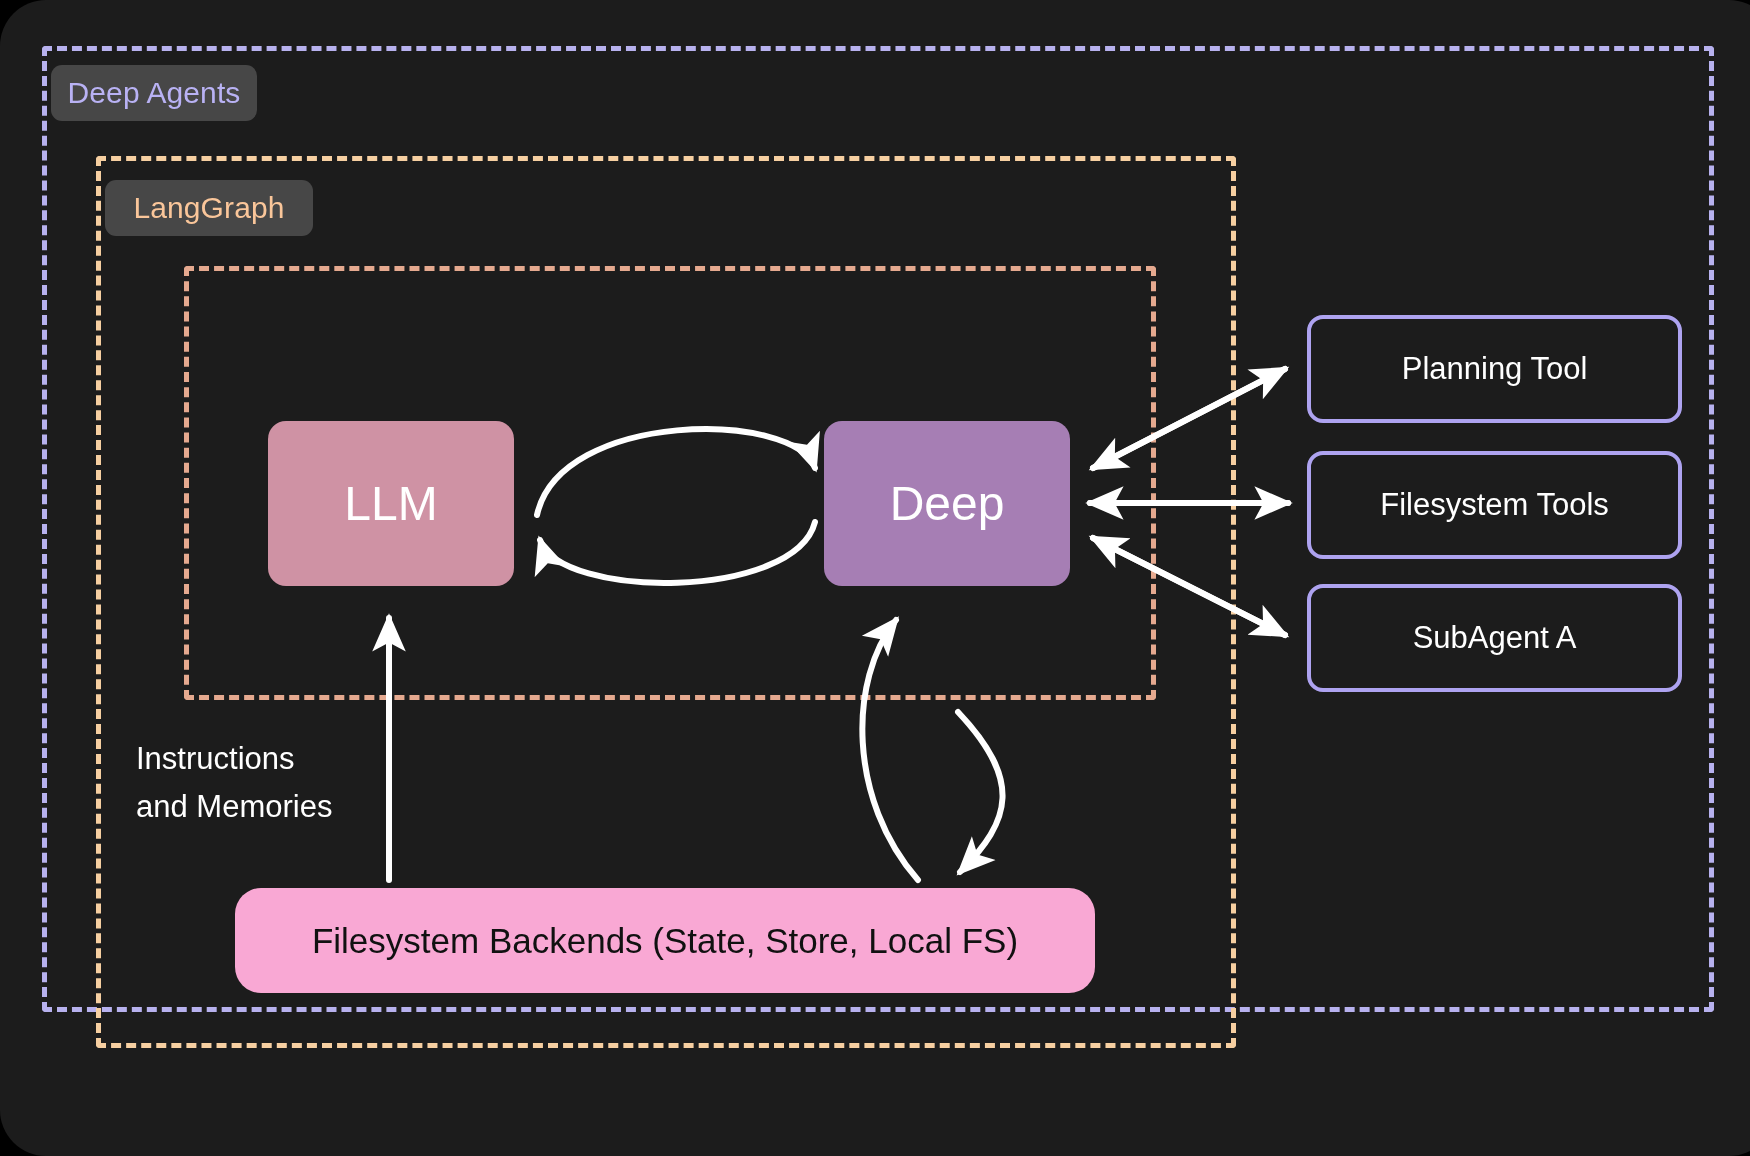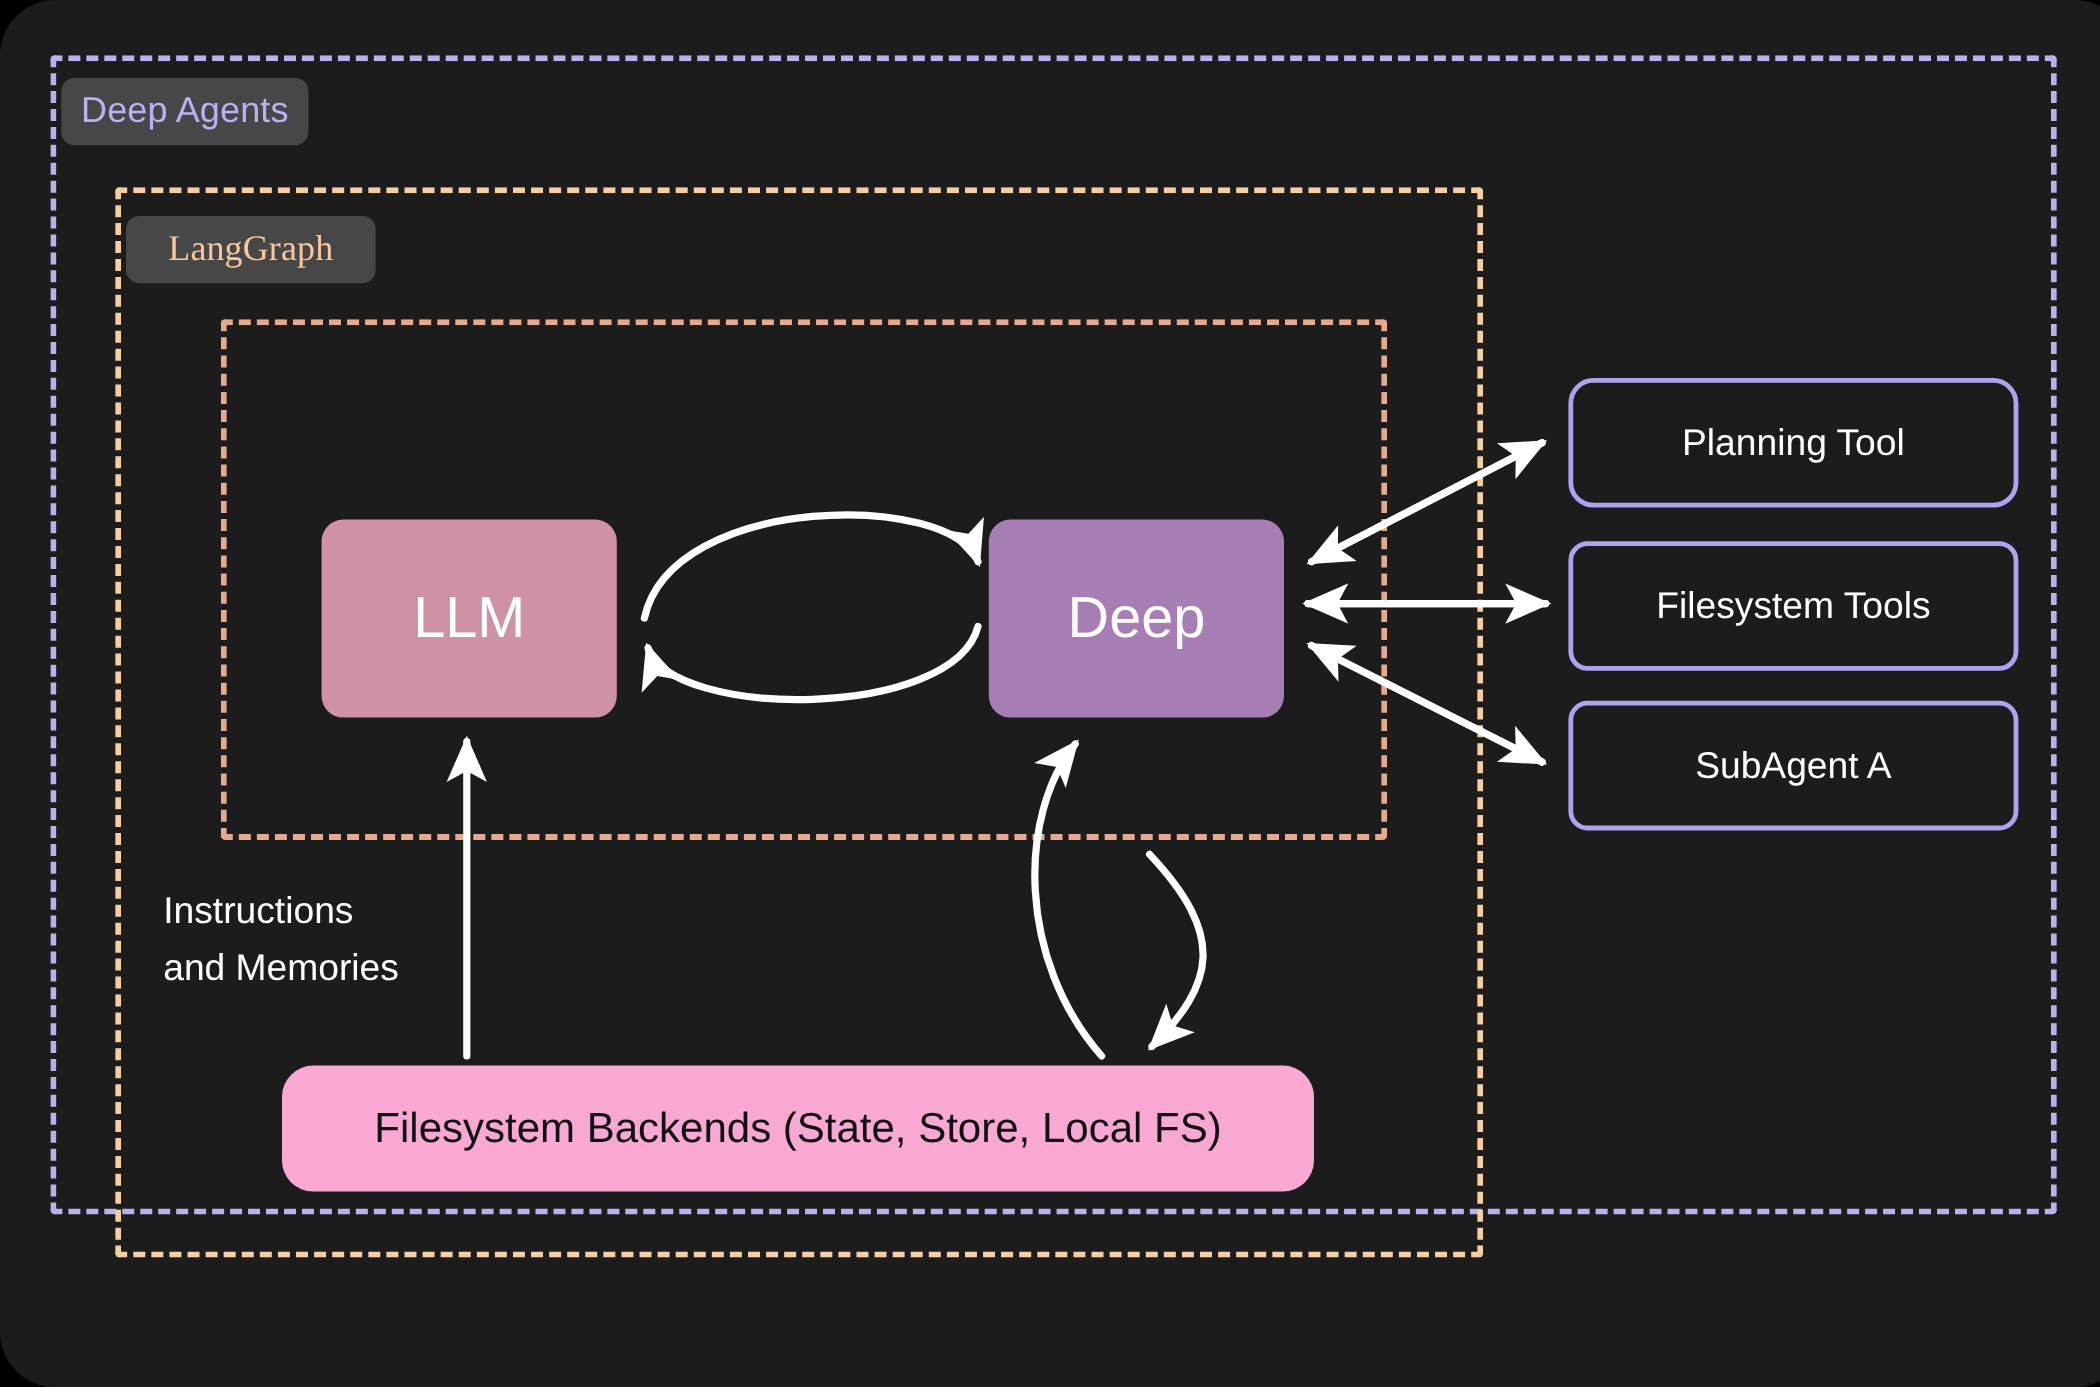--- a/index.html
+++ b/index.html
@@ -60,39 +60,37 @@
     left: 51px; top: 65px;
     width: 206px; height: 56px;
     font-size: 30px;
     color: #b9b2f4;
   }
   #langgraph-label {
     left: 105px; top: 180px;
     width: 208px; height: 56px;
     font-size: 30px;
     color: #fac69a;
-    font-family: Liberation Serif, serif;
   }
   #langchain-label {
     left: 191px; top: 290px;
     width: 200px; height: 56px;
     font-size: 30px;
     color: #e8a98e;
   }
 
   
   .node {
     position: absolute;
     display: flex;
     align-items: center;
     justify-content: center;
     border-radius: 18px;
     color: #ffffff;
     white-space: nowrap;
-    margin-top: 12px;
   }
   #llm-node {
     left: 268px; top: 421px;
     width: 246px; height: 165px;
     background: #cf92a4;
     font-size: 48px;
   }
   #tools-node {
     left: 824px; top: 421px;
     width: 246px; height: 165px;
@@ -110,21 +108,21 @@
     border: 4px solid #aea3f0;
     border-radius: 16px;
     background: #1c1c1c;
     display: flex;
     align-items: center;
     justify-content: center;
     color: #ffffff;
     font-size: 31px;
     white-space: nowrap;
   }
-  #tool-box-0 { top: 315px; border-radius: 21px; }
+  #tool-box-0 { top: 315px; }
   #tool-box-1 { top: 451px; }
   #tool-box-2 { top: 584px; }
 
   
   #backend-box {
     position: absolute;
     left: 235px; top: 888px;
     width: 860px; height: 105px;
     background: #f9a8d4;
     border-radius: 26px;

